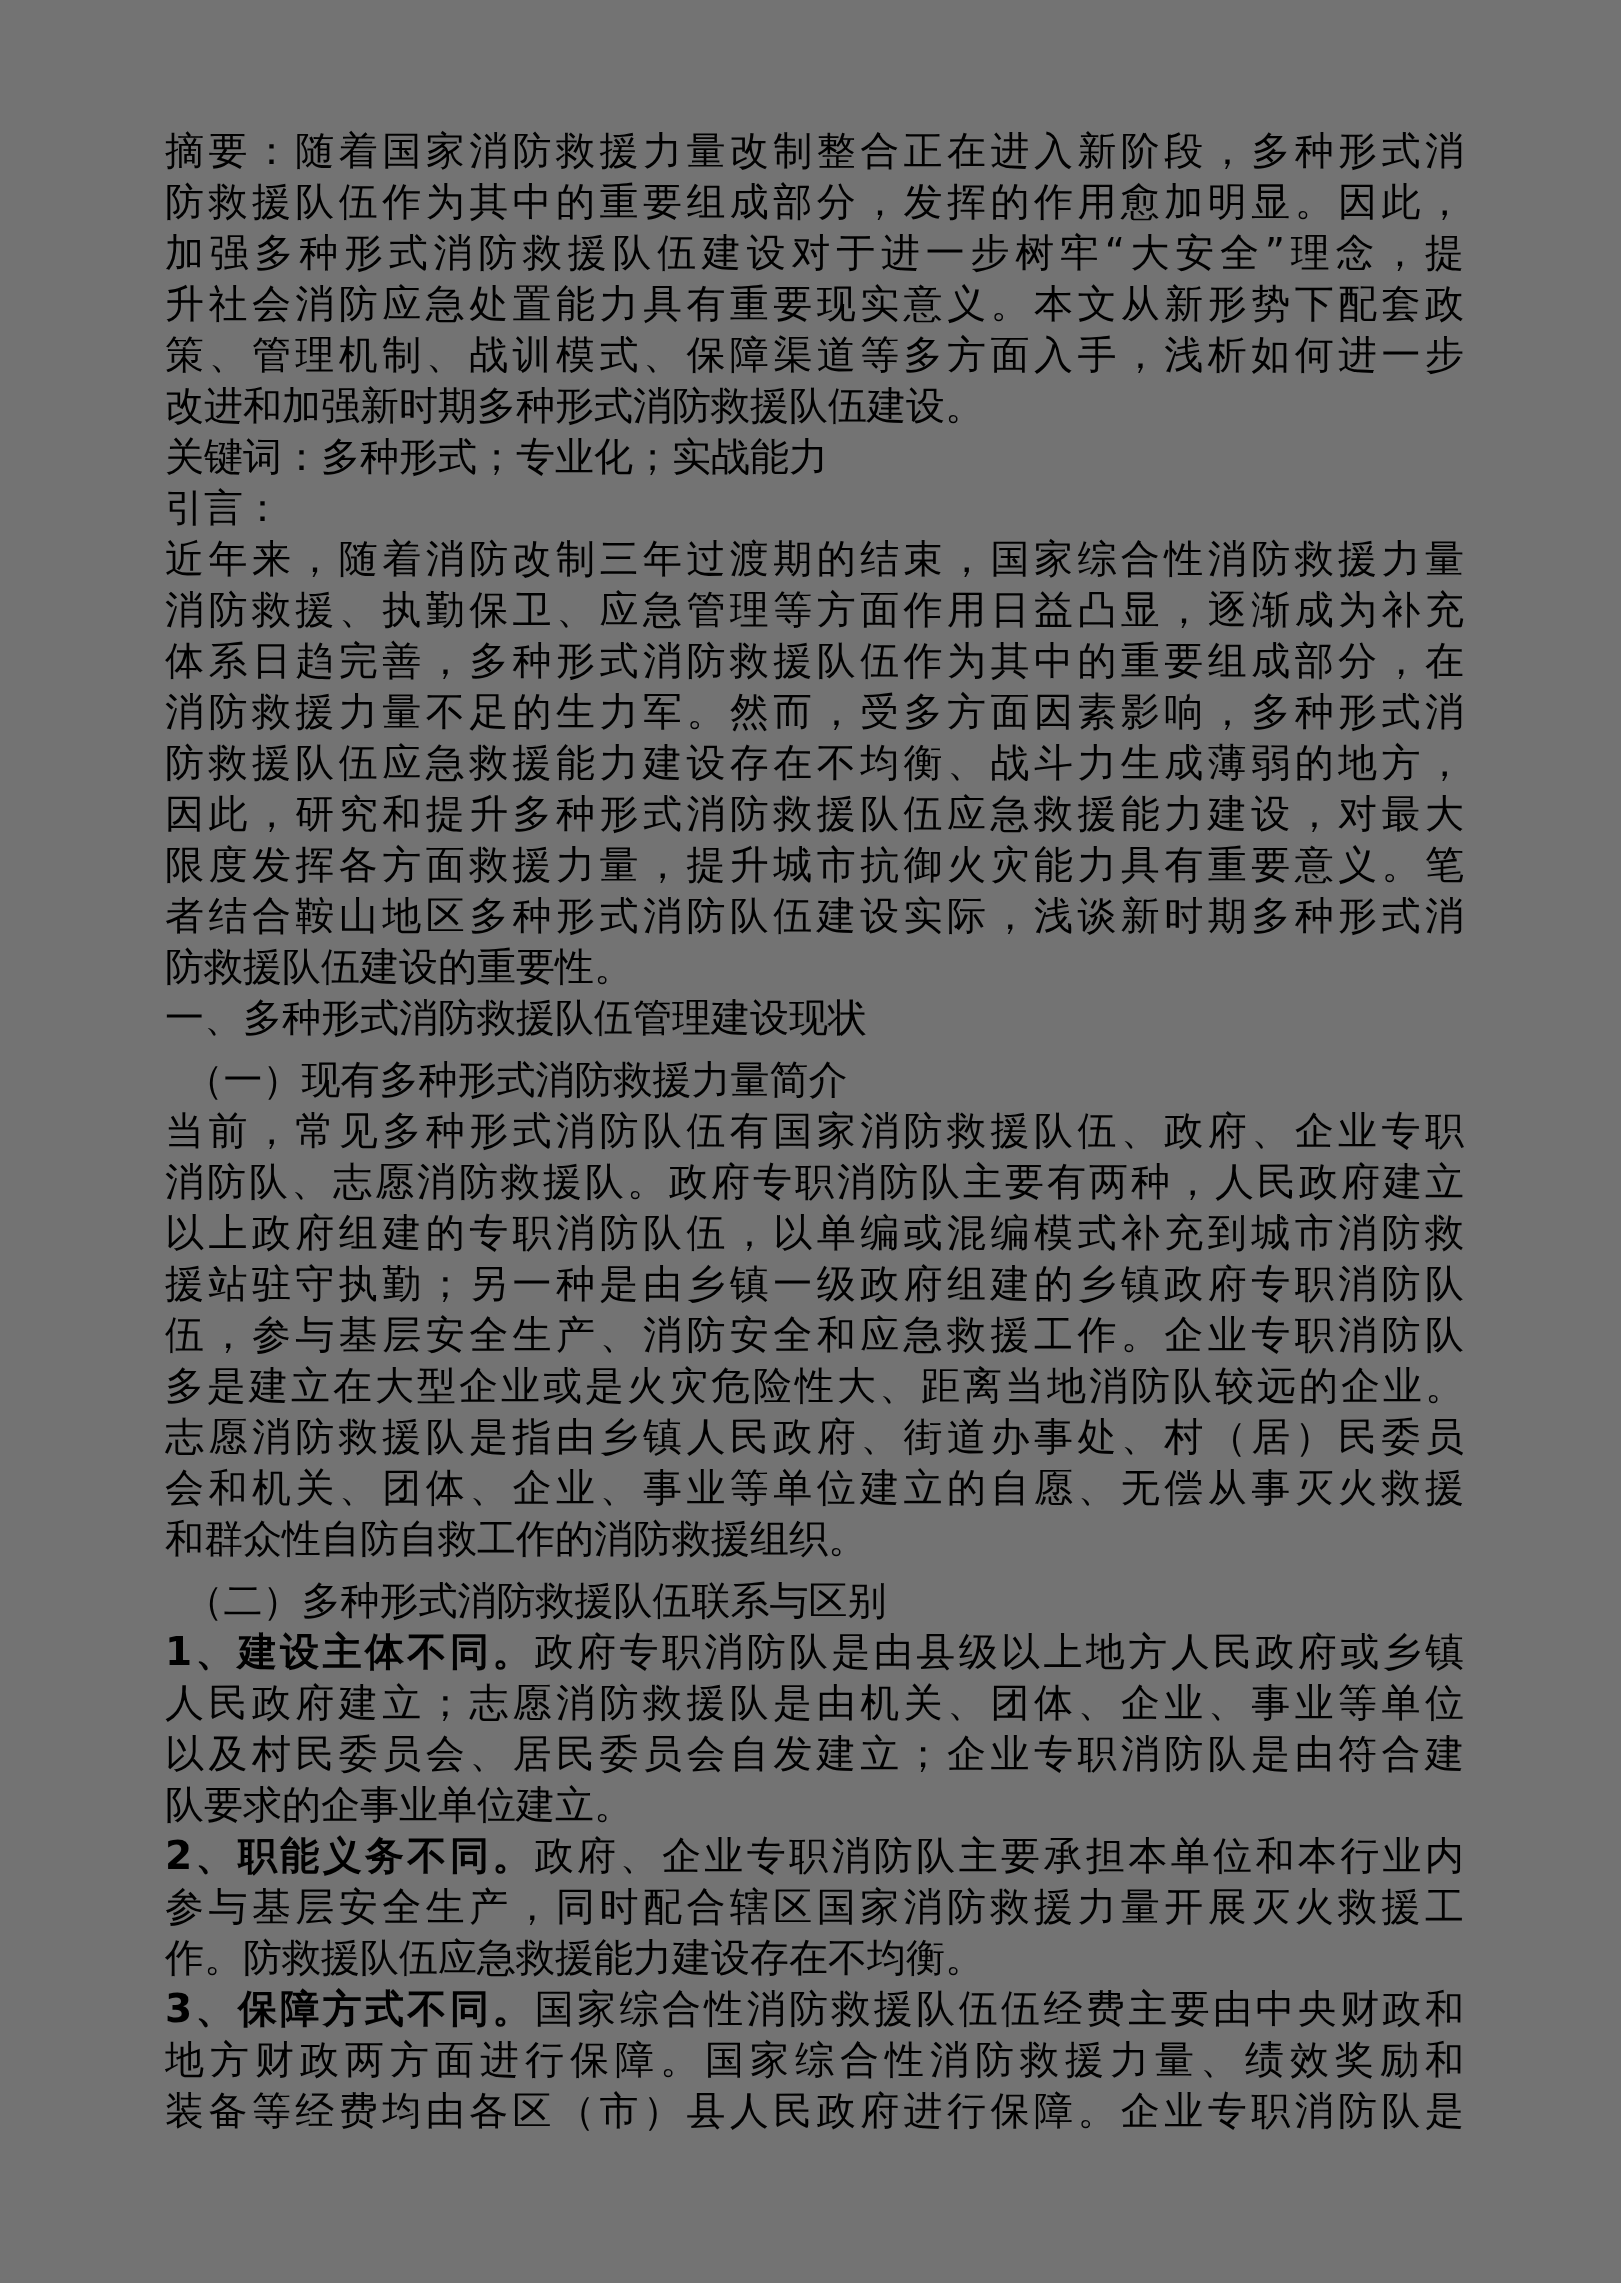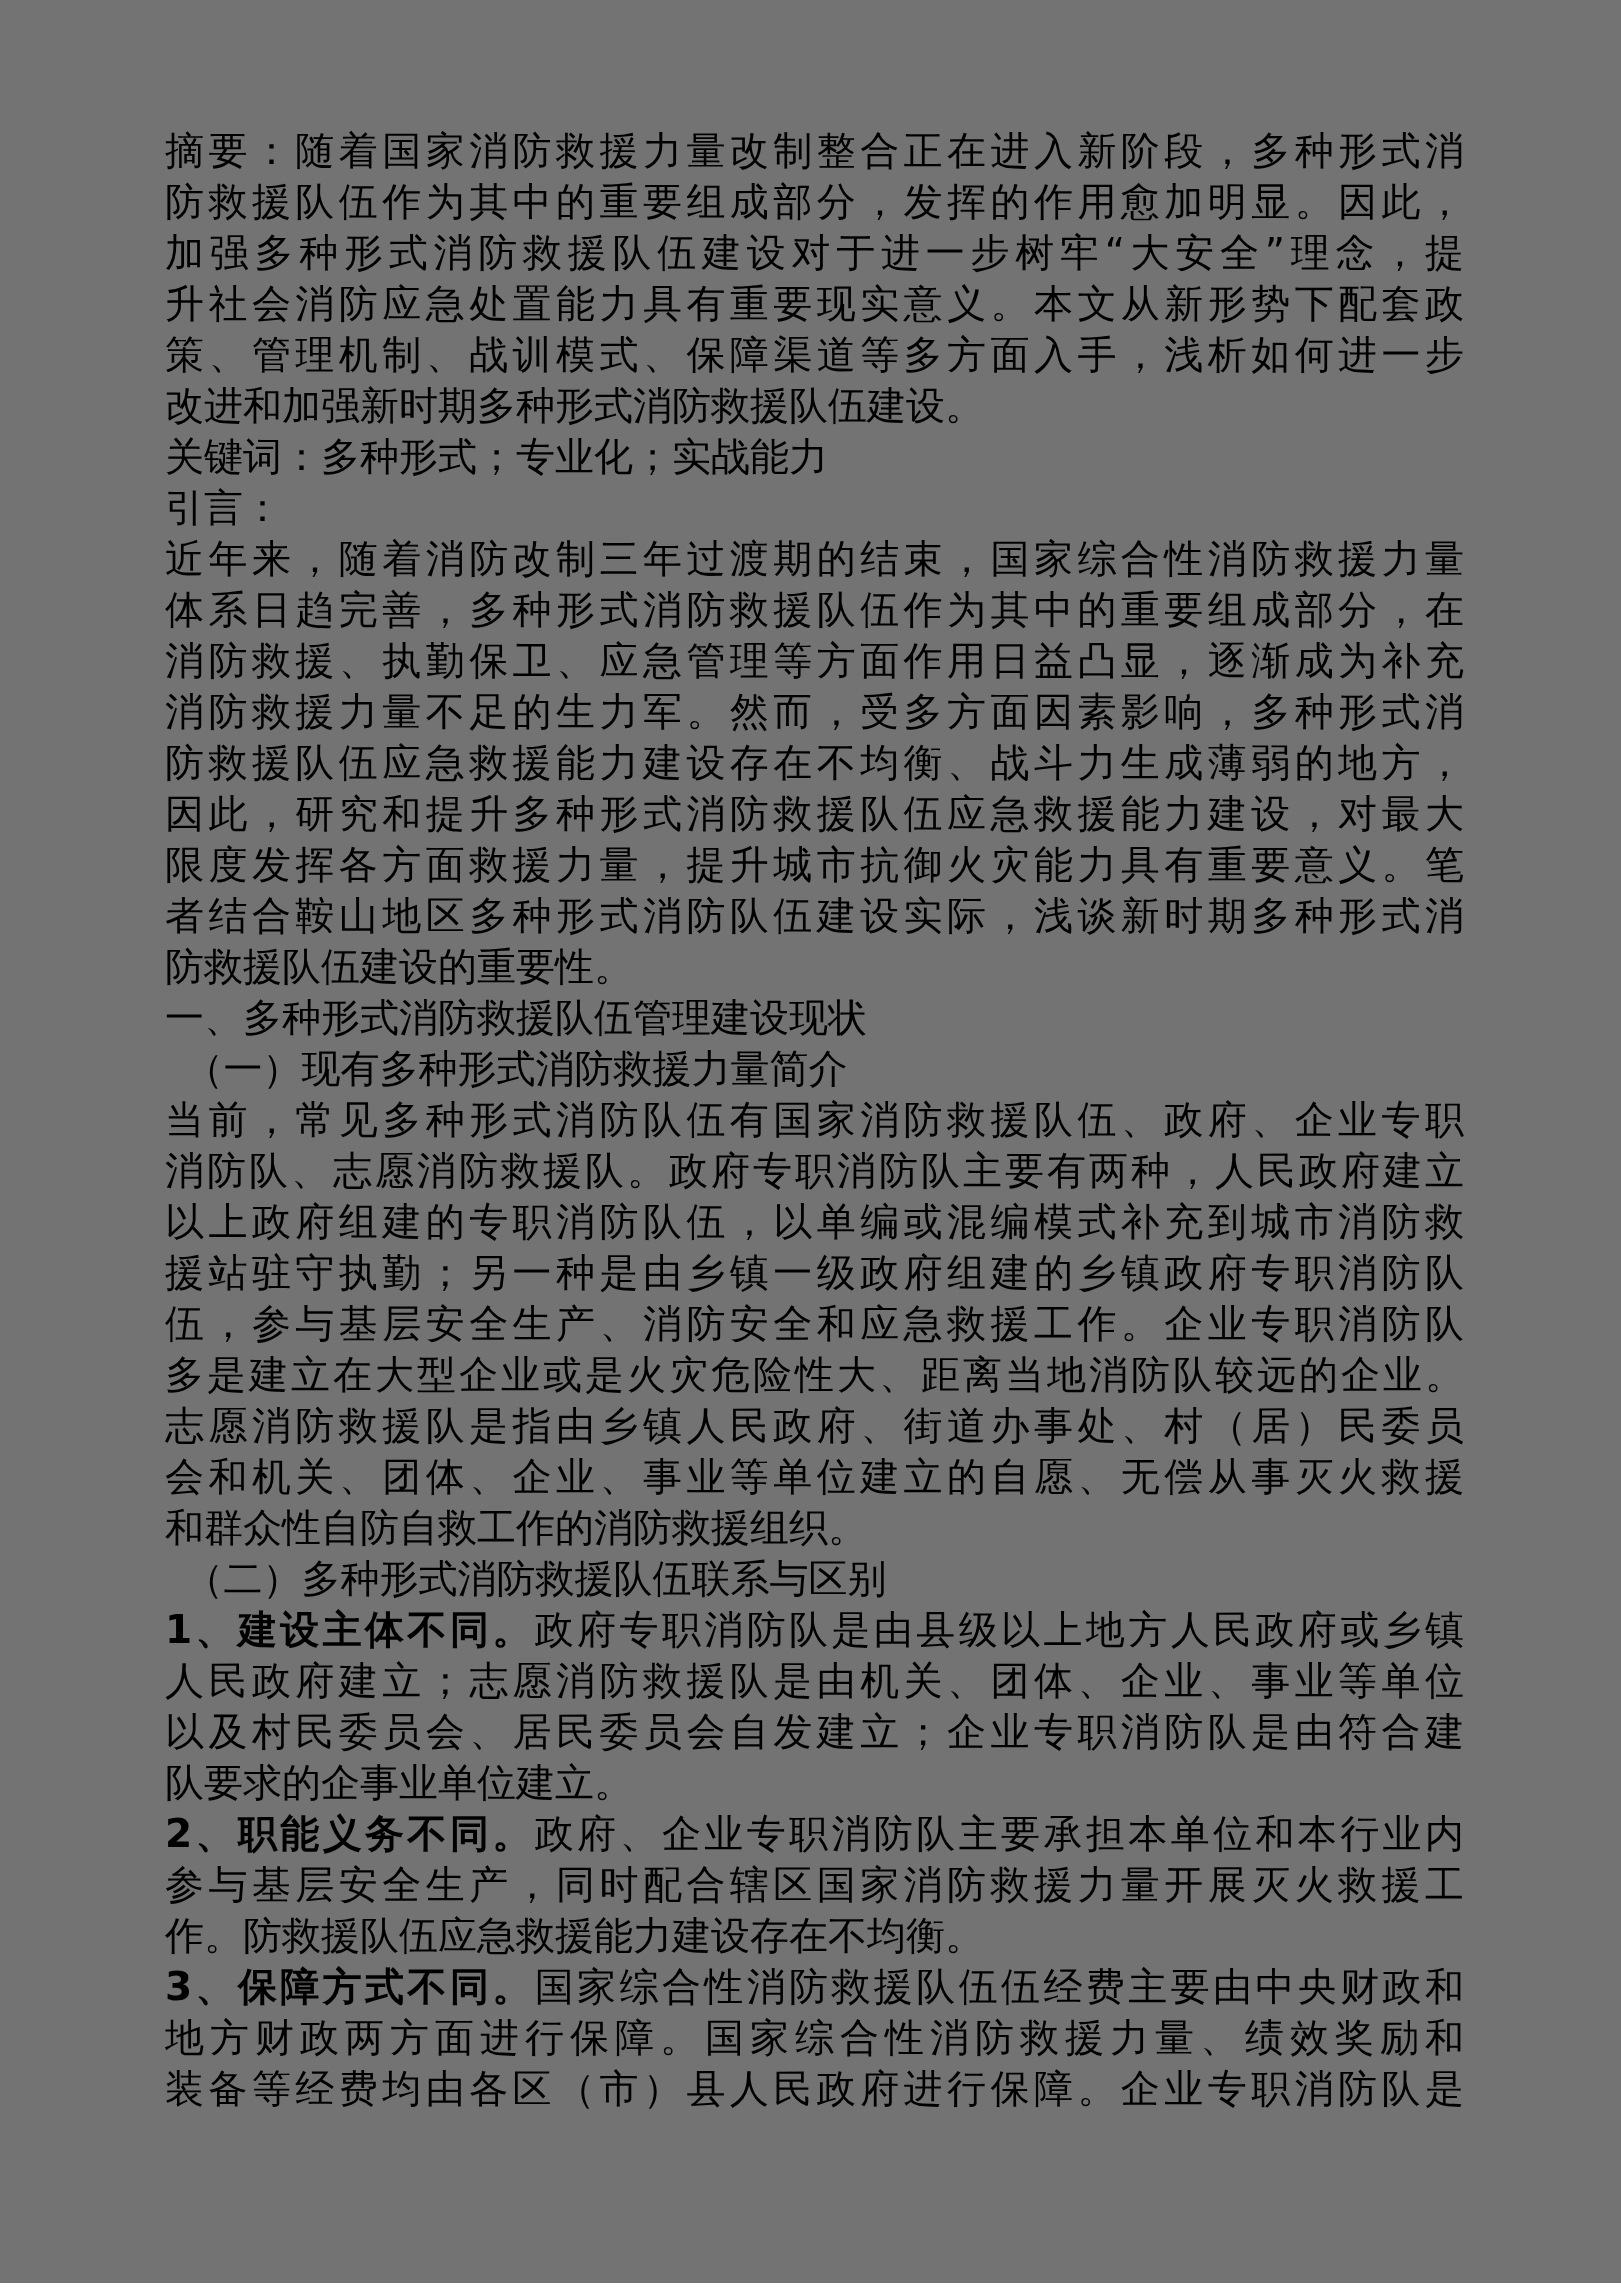--- a/index.html
+++ b/index.html
@@ -42,20 +42,21 @@
     text-align-last: justify;
     white-space: normal;
   }
   .ln.last {
     text-align: right;
     text-align-last: left;
     white-space: pre;
   }
   .ln.indent1 {
     padding-left: 19.6px;
+    margin-top: 11px;
   }
   .b {
     font-weight: 700;
   }
 </style>
 </head>
 <body>
 
 <div class="page">
   <div class="content">
@@ -68,22 +69,22 @@
       <div class="ln justify">策、管理机制、战训模式、保障渠道等多方面入手，浅析如何进一步</div>
       <div class="ln last">改进和加强新时期多种形式消防救援队伍建设。</div>
     </div>
 
     <div class="ln last">关键词：多种形式；专业化；实战能力</div>
 
     <div class="ln last">引言：</div>
 
     <div>
       <div class="ln justify">近年来，随着消防改制三年过渡期的结束，国家综合性消防救援力量</div>
+      <div class="ln justify">消防救援、执勤保卫、应急管理等方面作用日益凸显，逐渐成为补充</div>
       <div class="ln justify">体系日趋完善，多种形式消防救援队伍作为其中的重要组成部分，在</div>
-      <div class="ln justify">消防救援、执勤保卫、应急管理等方面作用日益凸显，逐渐成为补充</div>
       <div class="ln justify">消防救援力量不足的生力军。然而，受多方面因素影响，多种形式消</div>
       <div class="ln justify">防救援队伍应急救援能力建设存在不均衡、战斗力生成薄弱的地方，</div>
       <div class="ln justify">因此，研究和提升多种形式消防救援队伍应急救援能力建设，对最大</div>
       <div class="ln justify">限度发挥各方面救援力量，提升城市抗御火灾能力具有重要意义。笔</div>
       <div class="ln justify">者结合鞍山地区多种形式消防队伍建设实际，浅谈新时期多种形式消</div>
       <div class="ln last">防救援队伍建设的重要性。</div>
     </div>
 
     <div class="ln last">一、多种形式消防救援队伍管理建设现状</div>
 

